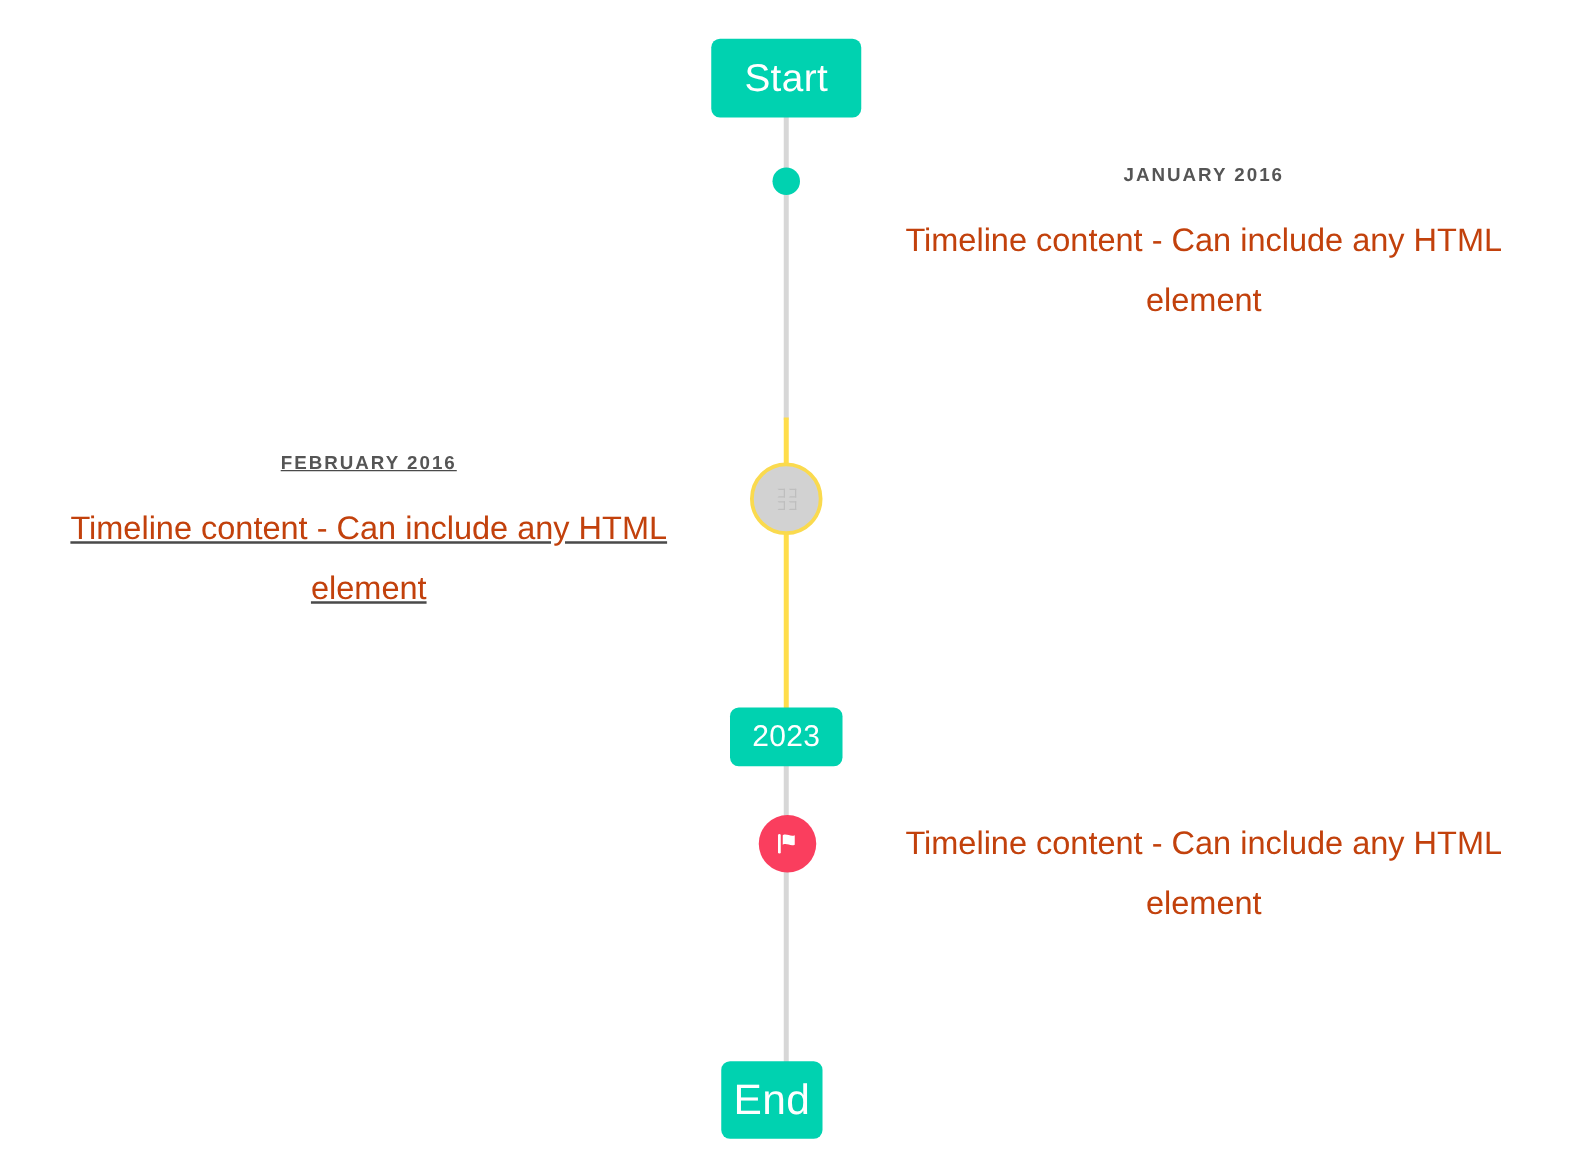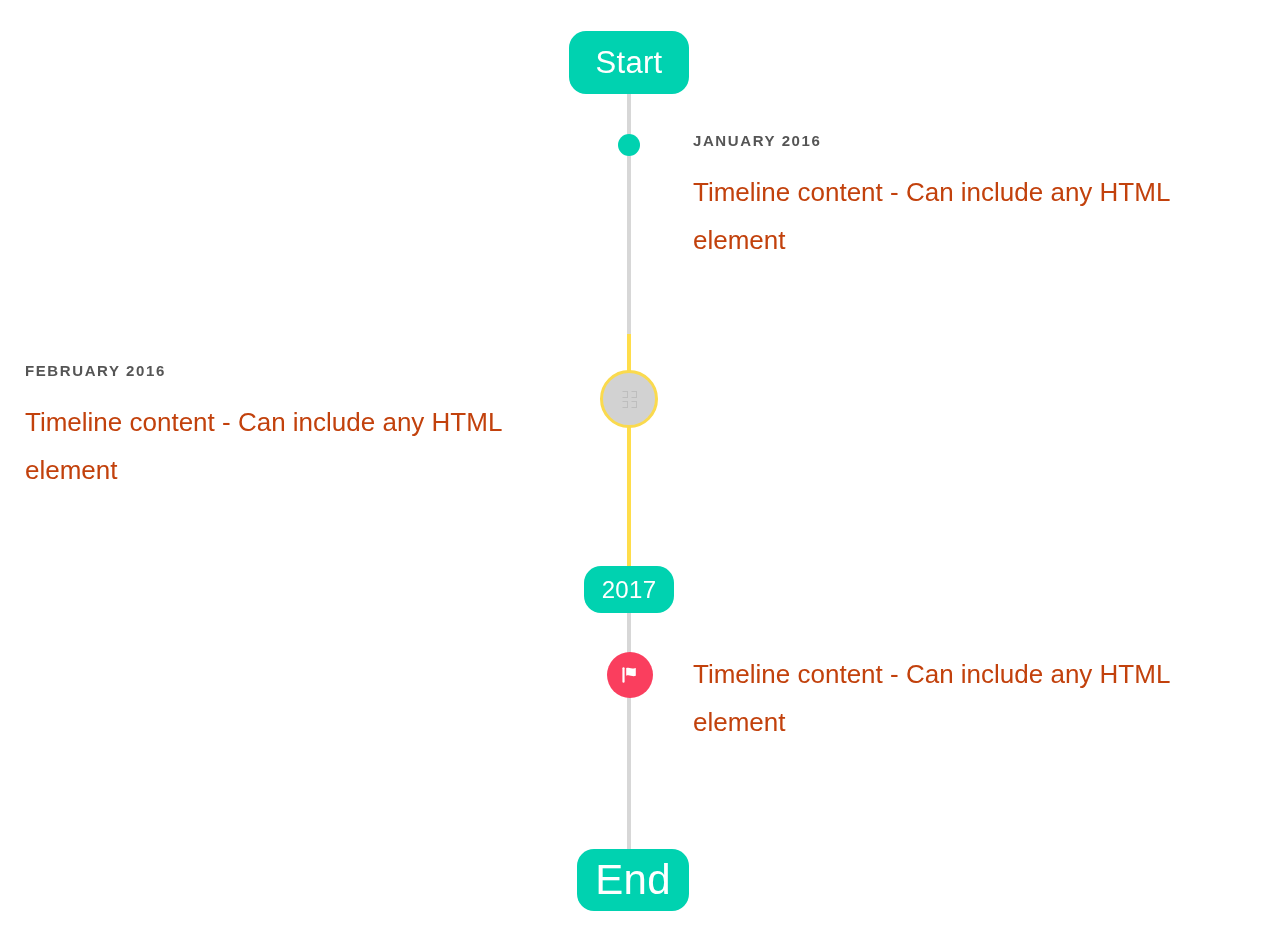--- a/index.html
+++ b/index.html
@@ -30,42 +30,42 @@
   }
   .spine-grey-top   { top: 88px;  height: 248px; background: #d7d7d7; }
   .spine-yellow     { top: 334px; height: 238px; background: #ffdd4a; }
   .spine-grey-mid   { top: 606px; height: 250px; background: #d7d7d7; }
 
   
   .badge {
     position: absolute;
     background: #00d2b0;
     color: #ffffff;
-    border-radius: 17px;
+    border-radius: 7px;
     display: flex;
     align-items: center;
     justify-content: center;
     font-weight: 400;
     letter-spacing: 0.3px;
     z-index: 5;
   }
   .badge-start {
     left: 569px; top: 31px;
     width: 120px; height: 63px;
     font-size: 31px;
   }
   .badge-year {
     left: 584px; top: 566px;
     width: 90px; height: 47px;
     font-size: 24px;
   }
   .badge-end {
     left: 577px; top: 849px;
-    width: 112px; height: 62px;
-    font-size: 42px;
+    width: 81px; height: 62px;
+    font-size: 34px;
   }
 
   
   .marker {
     position: absolute;
     border-radius: 50%;
     z-index: 6;
     display: flex;
     align-items: center;
     justify-content: center;
@@ -98,22 +98,22 @@
     left: 607px; top: 652px;
     width: 46px; height: 46px;
     background: #fa3e5e;
   }
   .marker-flag svg { display: block; }
 
   
   .entry {
     position: absolute;
   }
-  .entry-right { left: 693px; width: 540px; text-align: left; }
-  .entry-left  { left: 25px;  width: 540px; text-align: left; }
+  .entry-right { left: 693px; width: 540px; text-align: center; }
+  .entry-left  { left: 25px;  width: 540px; text-align: center; text-decoration: underline; }
 
   .entry-jan { top: 132px; }
   .entry-feb { top: 362px; }
   .entry-mar { top: 650px; }
 
   .entry-date {
     font-size: 15px;
     font-weight: bold;
     letter-spacing: 1.6px;
     color: #555555;
@@ -152,21 +152,21 @@
         <i></i>
         <i></i>
         <i></i>
     </span>
   </div>
   <div class="entry entry-left entry-feb">
     <p class="entry-date">FEBRUARY 2016</p>
     <p class="entry-body">Timeline content - Can include any HTML element</p>
   </div>
 
-  <div class="badge badge-year">2017</div>
+  <div class="badge badge-year">2023</div>
 
   <div class="marker marker-flag">
     <span>
       <svg width="24" height="24" viewBox="0 0 24 24" aria-hidden="true">
         <rect x="4.4" y="4.2" width="2.2" height="15.6" rx="1.1" fill="#ffffff"></rect>
         <path d="M8.2 5.1 c3.2 -1.5 6.4 1.5 9.6 0 v7.6 c-3.2 1.5 -6.4 -1.5 -9.6 0 z" fill="#ffffff"></path>
       </svg>
     </span>
   </div>
   <div class="entry entry-right entry-mar">

